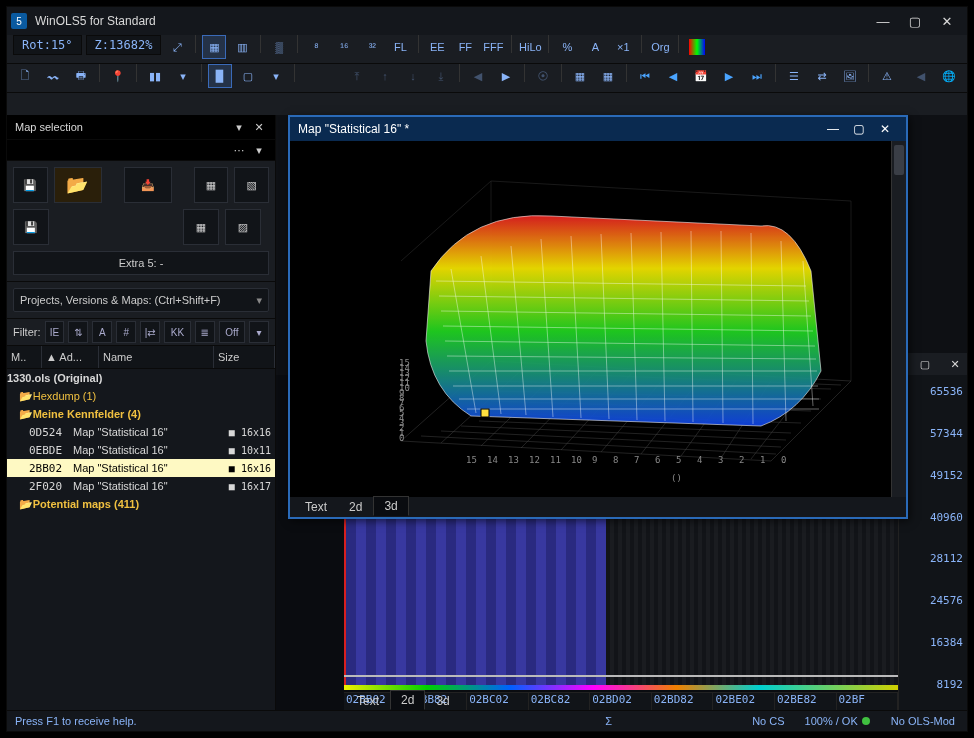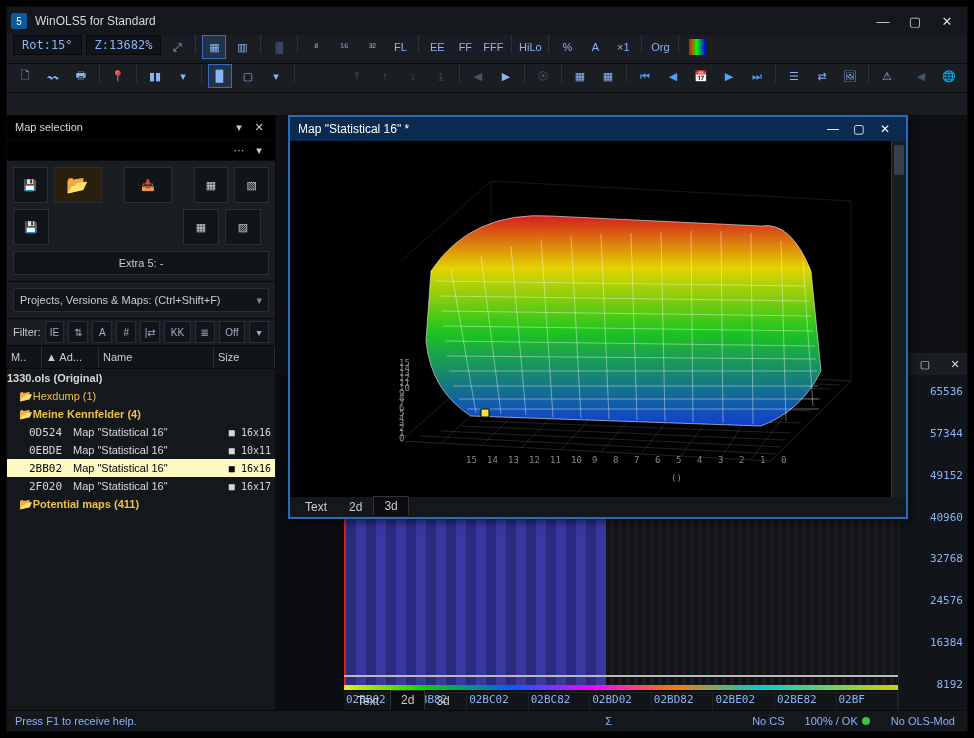--- a/index.html
+++ b/index.html
@@ -308,21 +308,21 @@
         <div class="hex-right">
           <div class="hex-right-hdr">
             <div class="mini">▢</div>
             <div class="mini">✕</div>
           </div>
           <div class="yticks" id="yticks">
               <div>65536</div>
               <div>57344</div>
               <div>49152</div>
               <div>40960</div>
-              <div>32768</div>
+              <div>28112</div>
               <div>24576</div>
               <div>16384</div>
               <div>8192</div>
             </div>
         </div>
       </div>
 
       <div class="mapwin">
         <div class="mtitle">
           <span>Map "Statistical 16" *</span>

